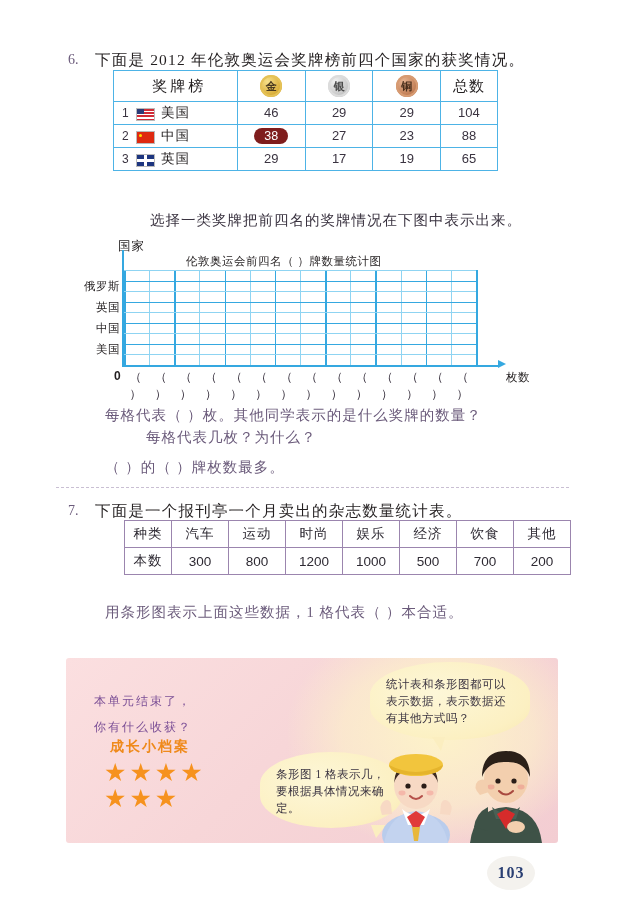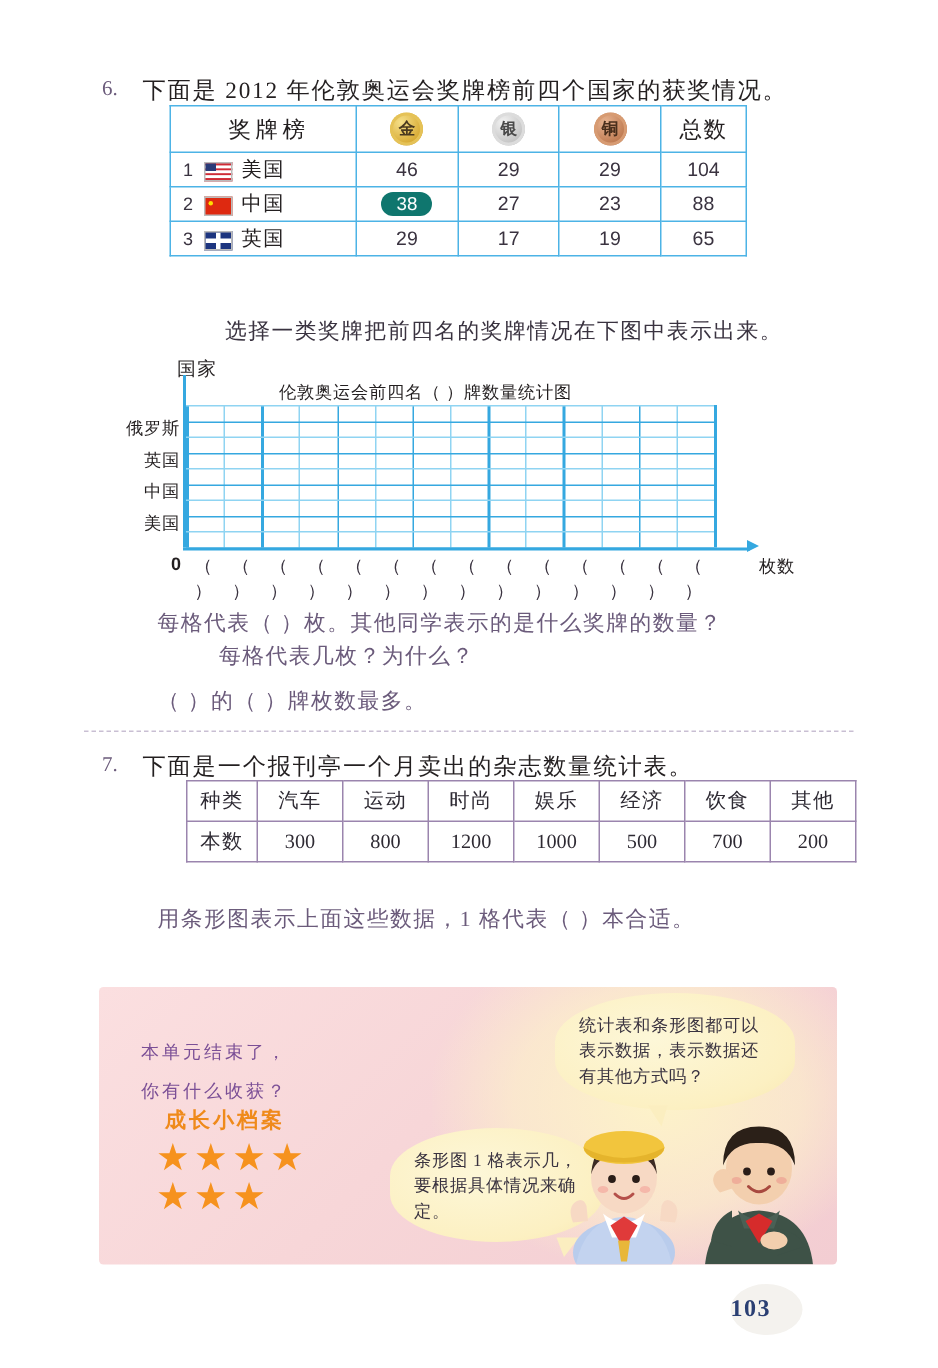--- a/index.html
+++ b/index.html
@@ -75,21 +75,21 @@
   .flag-cn:after{content:"";position:absolute;left:2px;top:2px;width:3px;height:3px;
      background:#ffde00;border-radius:50%;}
   .flag-gb{background:#1d357f;position:relative;overflow:hidden;}
   .flag-gb:before{content:"";position:absolute;left:0;top:4px;width:17px;height:3px;
      background:#fff;box-shadow:0 0 0 0 #fff;}
   .flag-gb:after{content:"";position:absolute;left:7px;top:0;width:3px;height:11px;
      background:#fff;}
   .flag-ru{background:linear-gradient(to bottom,#fff 0 33%,#1d357f 33% 66%,#d62718 66% 100%);}
 
   .hl-38{
-    display:inline-block;background:#0f766e;color:#fff;border-radius:9px;
+    display:inline-block;background:#7f1d1d;color:#fff;border-radius:9px;
     padding:1px 10px;font-family:"Liberation Sans",sans-serif;font-size:12.5px;
   }
 
   
   .chart-wrap{position:absolute;left:100px;top:238px;width:440px;height:150px;}
   .axis-ylabel{position:absolute;left:18px;top:0px;font-size:12.5px;
      letter-spacing:1px;color:#231f20;}
   .chart-title{position:absolute;left:86px;top:16px;font-size:11.5px;
      letter-spacing:0.5px;color:#231f20;white-space:nowrap;}
   .grid{
@@ -116,21 +116,21 @@
 
   
   .mag-table{
     position:absolute;left:124px;top:520px;border-collapse:collapse;background:#fff;
   }
   .mag-table td{
     border:1px solid #9b85ae;text-align:center;color:#2e2a33;
     height:26px;padding:0 6px;font-size:13.5px;letter-spacing:1px;
   }
   .mag-table td.rh{width:34px;letter-spacing:1px;}
-  .mag-table td.dv{font-family:Liberation Serif, serif;font-size:13.5px;
+  .mag-table td.dv{font-family:Liberation Sans, sans-serif;font-size:13.5px;
     letter-spacing:0;min-width:44px;}
 
   
   .divider{position:absolute;left:56px;top:487px;width:513px;height:0;
      border-top:1px dashed #c9bfd3;}
 
   
   .panel{
     position:absolute;left:66px;top:658px;width:492px;height:185px;
     background:linear-gradient(135deg,#fbdfe0 0%,#f7d6d8 45%,#f3cdd2 100%);
@@ -169,21 +169,21 @@
      border-top:13px solid #fbeec0;}
 
   
   .kid{position:absolute;bottom:0;}
   #kid-girl{left:302px;bottom:0;width:96px;height:104px;}
   #kid-boy{left:392px;bottom:0;width:96px;height:108px;}
 
   
   .pagenum{
     position:absolute;left:487px;top:856px;width:48px;height:34px;
-    display:flex;align-items:center;
+    display:flex;align-items:center;justify-content:center;
   }
   .pagenum .disc{
     position:absolute;left:0;top:0;width:48px;height:34px;
     background:#f4f2ee;border-radius:50%;
     box-shadow:0 0 0 2px #fff;
   }
   .pagenum .pn{
     position:relative;font-family:"Liberation Serif",serif;font-size:16px;
     color:#2a3f73;letter-spacing:1px;font-weight:bold;
   }

